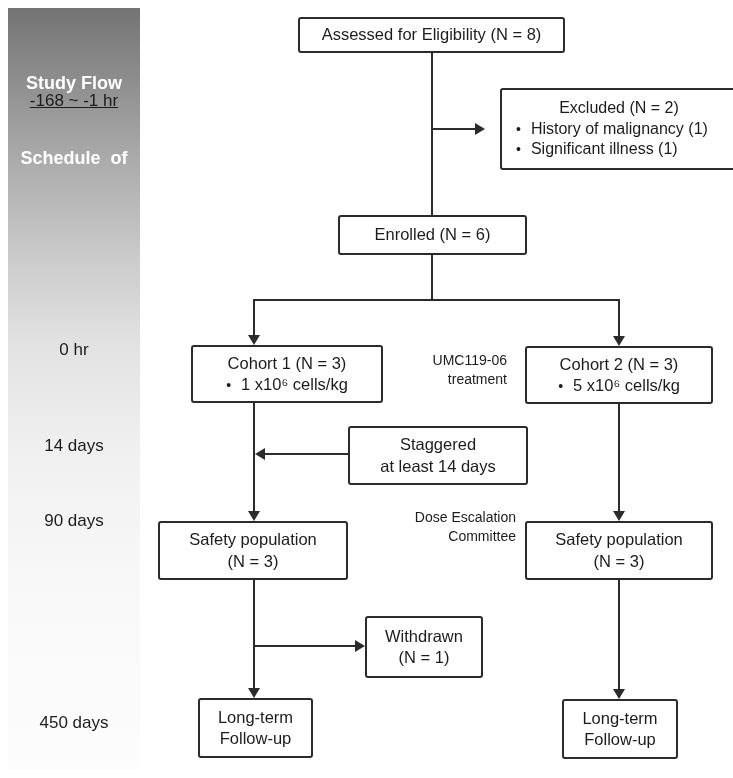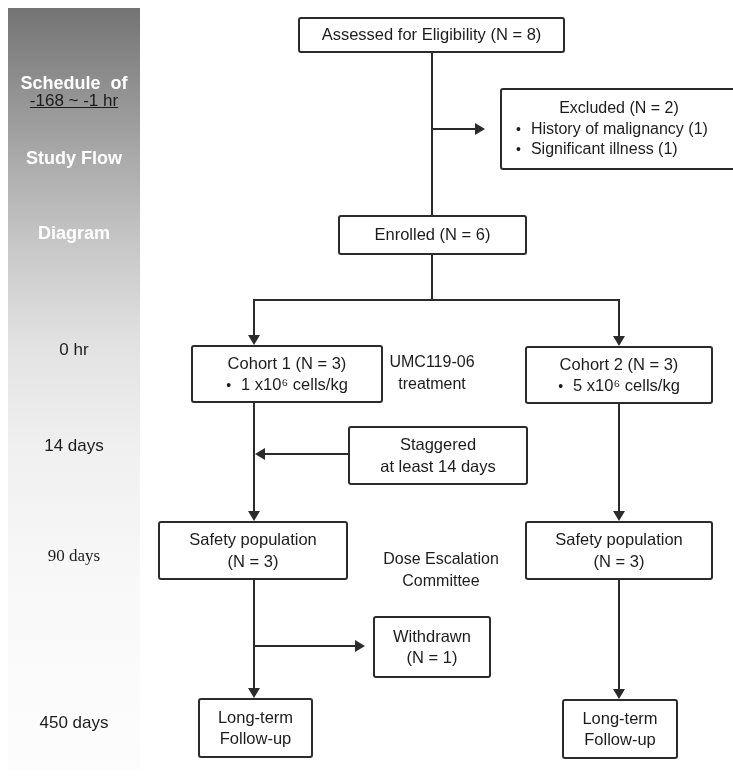--- a/index.html
+++ b/index.html
@@ -28,46 +28,45 @@
     position:absolute; box-sizing:border-box; background:#ffffff;
     border:2px solid #2b2b2b; border-radius:3px;
     display:flex; flex-direction:column; align-items:center; justify-content:center;
     font-size:16.5px; line-height:1.28; text-align:center;
   }
   .bullet-row { display:flex; align-items:baseline; text-align:left; }
   .bullet-row .bullet { margin-right:10px; font-size:14px; }
   .excluded-bullets { width:100%; padding-left:14px; box-sizing:border-box; }
   
   .note {
-    position:absolute; text-align:center; font-size:16px; line-height:1.35;
+    position:absolute; text-align:right; font-size:14px; line-height:1.35;
     color:#1c1c1c;
   }
   
   .vline { position:absolute; width:2px; background:#2b2b2b; }
   .hline { position:absolute; height:2px; background:#2b2b2b; }
   .arr   { position:absolute; width:0; height:0; }
   .arr.down  { border-left:6px solid transparent; border-right:6px solid transparent; border-top:10px solid #2b2b2b; }
   .arr.right { border-top:6px solid transparent; border-bottom:6px solid transparent; border-left:10px solid #2b2b2b; }
   .arr.left  { border-top:6px solid transparent; border-bottom:6px solid transparent; border-right:10px solid #2b2b2b; }
 </style>
 </head>
 <body>
 
 <div id="canvas">
 
   <div class="sidebar">
     <div class="sidebar-title">
+      <div>Study Flow</div>
       <div>Schedule  of</div>
-      <div>Study Flow</div>
-      <div>Diagram</div>
     </div>
     <div class="time-label" style="top:83px;text-decoration:underline;">-168 ~ -1 hr</div>
     <div class="time-label" style="top:332px;">0 hr</div>
     <div class="time-label" style="top:428px;">14 days</div>
-    <div class="time-label" style="top:538px;font-family:Liberation Serif, serif;">90 days</div>
+    <div class="time-label" style="top:503px;">90 days</div>
     <div class="time-label" style="top:705px;">450 days</div>
   </div>
 
   <div class="vline" style="left:431px; top:52px;  height:163px;"></div>
   <div class="hline" style="left:431px; top:128px; width:45px;"></div>
   <div class="arr right" style="left:475px; top:123px;"></div>
 
   <div class="vline" style="left:431px; top:255px; height:46px;"></div>
   <div class="hline" style="left:253px; top:299px; width:367px;"></div>
 
@@ -138,38 +137,38 @@
   <div class="box" style="left:158px; top:521px; width:190px; height:59px;">
     <div>Safety population</div>
     <div>(N = 3)</div>
   </div>
 
   <div class="box" style="left:525px; top:521px; width:188px; height:59px;">
     <div>Safety population</div>
     <div>(N = 3)</div>
   </div>
 
-  <div class="box" style="left:373px; top:616px; width:118px; height:62px;">
+  <div class="box" style="left:365px; top:616px; width:118px; height:62px;">
     <div>Withdrawn</div>
     <div>(N = 1)</div>
   </div>
 
   <div class="box" style="left:198px; top:698px; width:115px; height:60px;">
     <div>Long-term</div>
     <div>Follow-up</div>
   </div>
 
   <div class="box" style="left:562px; top:699px; width:116px; height:60px;">
     <div>Long-term</div>
     <div>Follow-up</div>
   </div>
 
   <div class="note" style="left:357px; top:351px; width:150px;">
     <div>UMC119-06</div>
     <div>treatment</div>
   </div>
 
-  <div class="note" style="left:366px; top:548px; width:150px;">
+  <div class="note" style="left:366px; top:508px; width:150px;">
     <div>Dose Escalation</div>
     <div>Committee</div>
   </div>
 
 </div>
 
 </body></html>

